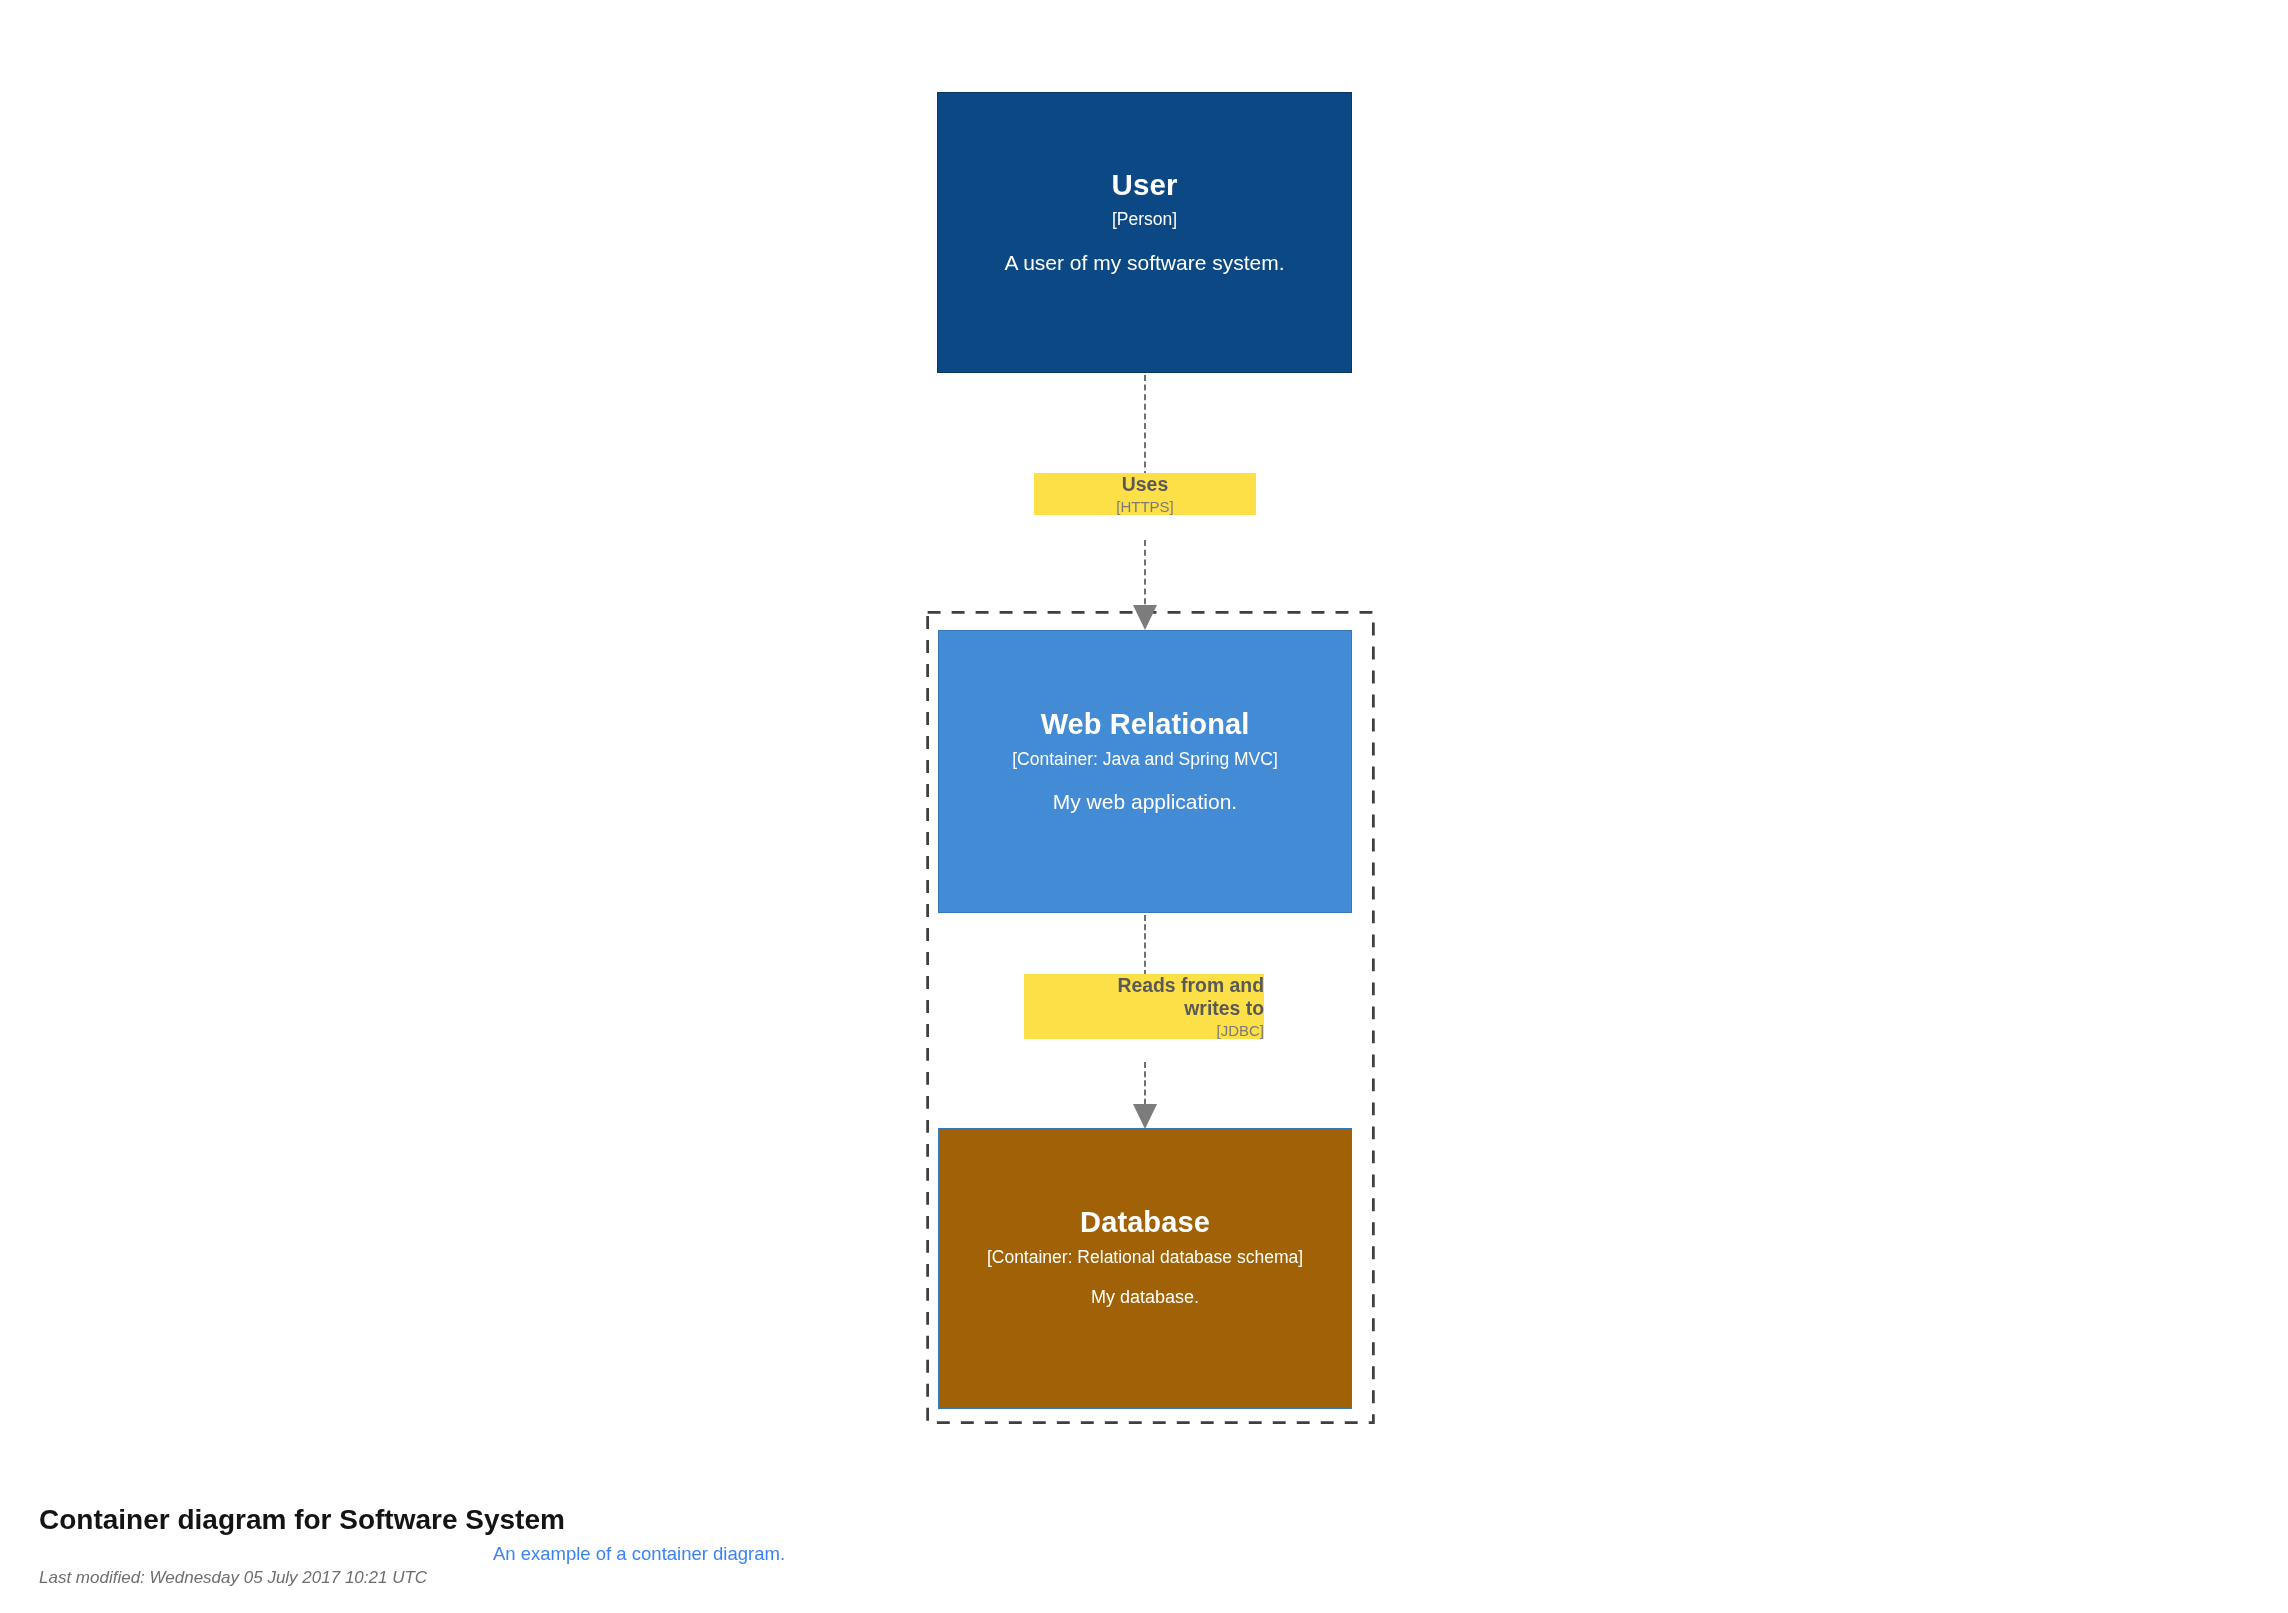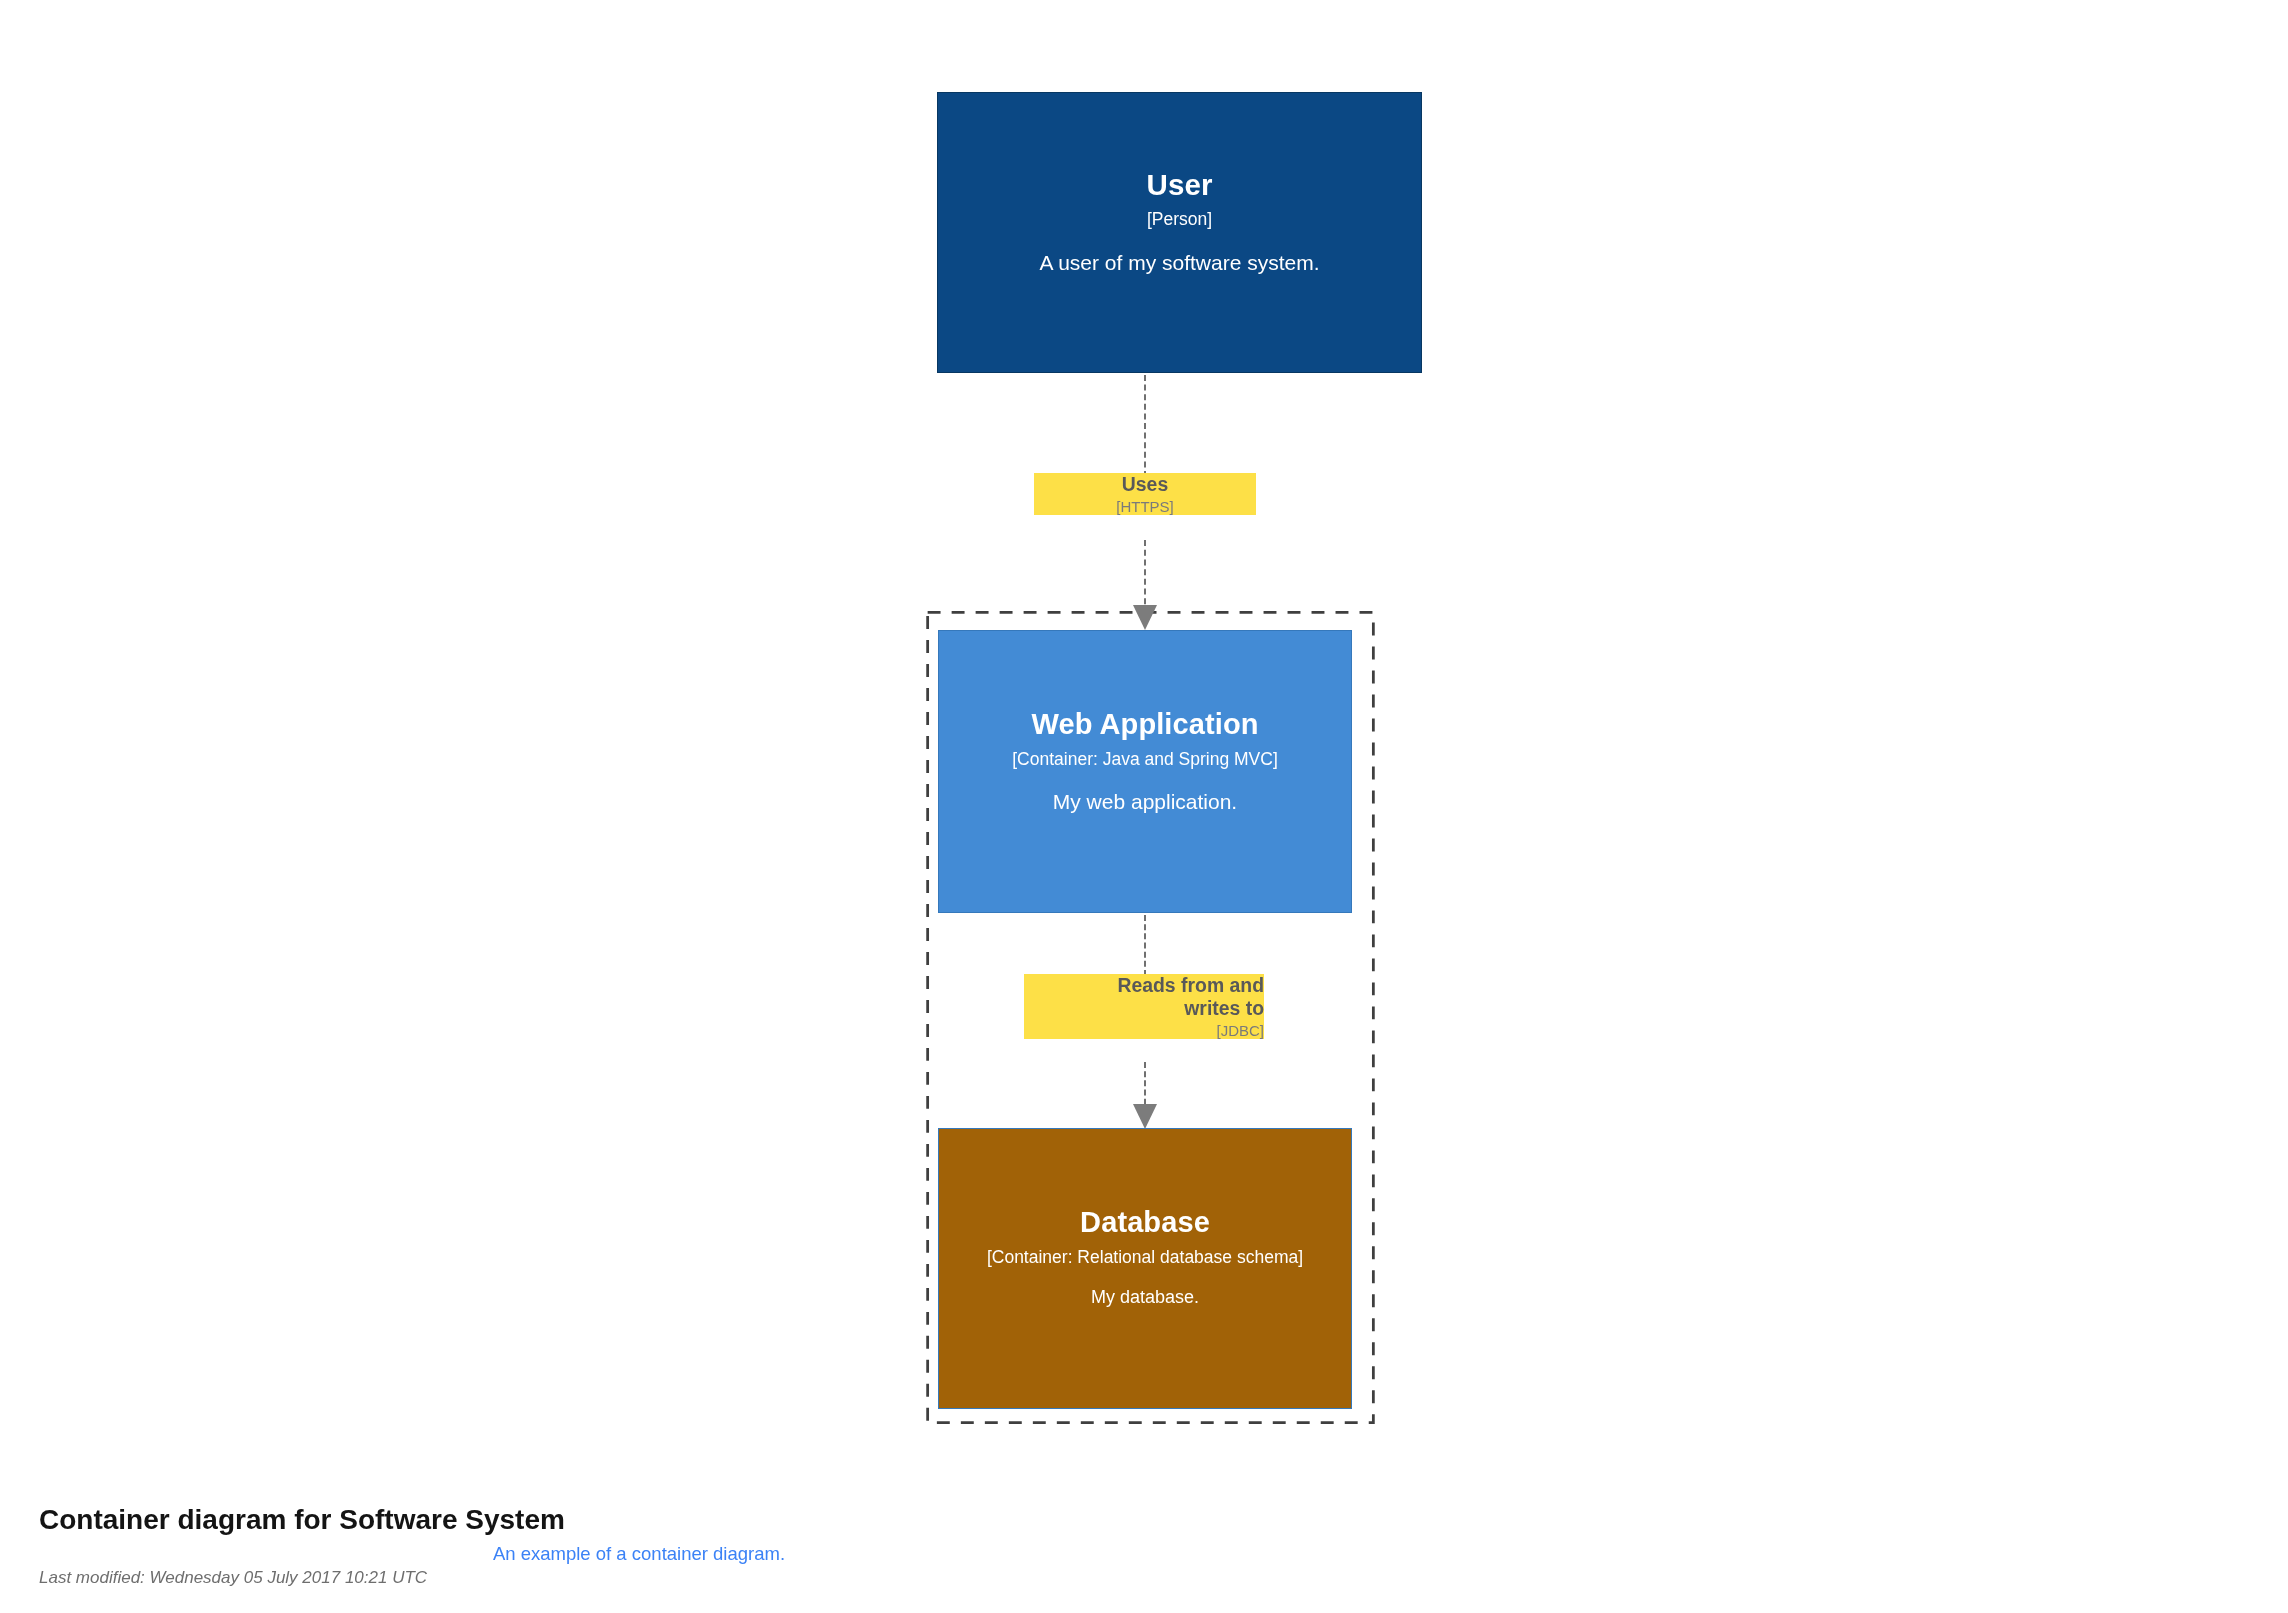--- a/index.html
+++ b/index.html
@@ -45,21 +45,21 @@
   }
   .c4-box .bx-desc {
     line-height: 1.2;
     padding: 0 13px;
   }
 
   
   #box-user {
     left: 937px;
     top: 92px;
-    width: 485px;
+    width: 415px;
     height: 281px;
     background: #0b4884;
     border: 0.9px solid #073762;
   }
   #box-user .bx-name   { font-size: 29.5px; margin-top: 76px; }
   #box-user .bx-type   { font-size: 17.5px; margin-top: 8.3px; }
   #box-user .bx-desc   { font-size: 21px; margin-top: 21px; }
 
   
   #box-webapp {
@@ -193,21 +193,21 @@
 
   <div id="rel-uses-line-top" class="rel-line"></div>
   <div id="rel-uses-label" class="rel-label">
     <span class="rl-desc">Uses</span>
     <span class="rl-tech">[HTTPS]</span>
   </div>
   <div id="rel-uses-line-bottom" class="rel-line"></div>
   <div id="rel-uses-arrow" class="rel-arrow"></div>
 
   <div id="box-webapp" class="c4-box">
-    <div class="bx-name">Web Application</div>
+    <div class="bx-name">Web Relational</div>
     <div class="bx-type">[Container: Java and Spring MVC]</div>
     <div class="bx-desc">My web application.</div>
   </div>
 
   <div id="rel-rw-line-top" class="rel-line"></div>
   <div id="rel-rw-label" class="rel-label">
     <span class="rl-desc">Reads from and
 writes to</span>
     <span class="rl-tech">[JDBC]</span>
   </div>

